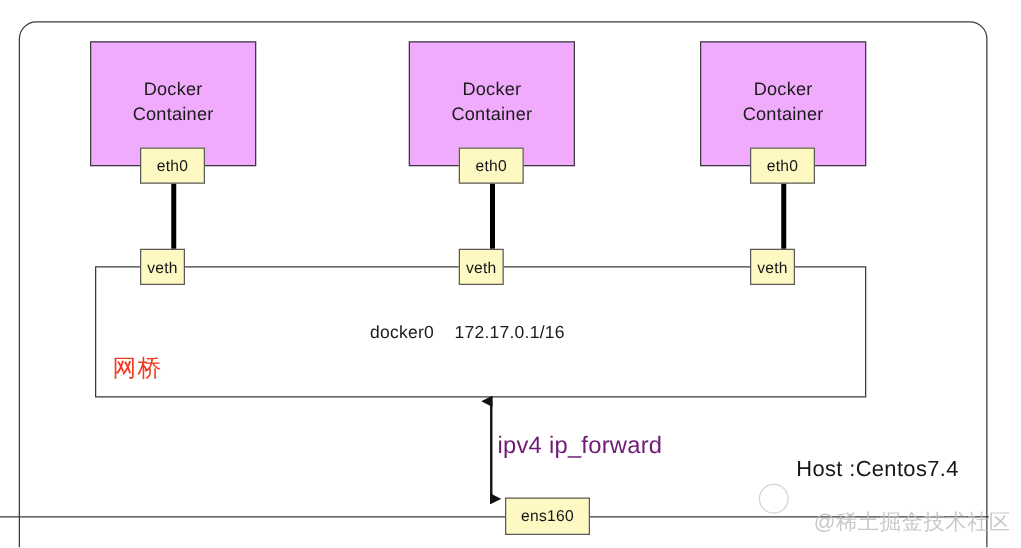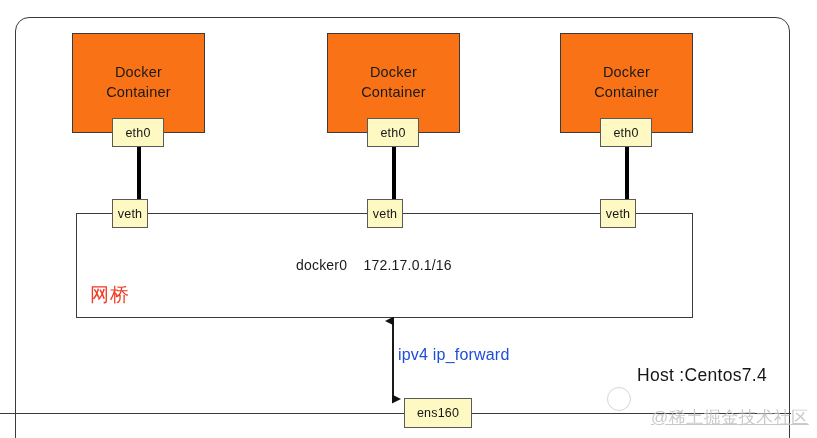--- a/index.html
+++ b/index.html
@@ -32,21 +32,21 @@
     background: transparent;
   }
 
   
   .container-box {
     position: absolute;
     width: 133px;
     height: 100px;
     border: 1.4px solid #3b3b3b;
     box-sizing: border-box;
-    background: #f97316;
+    background: #f0abfc;
     display: flex;
     align-items: center;
     justify-content: center;
   }
   .container-label {
     font-size: 14.5px;
     line-height: 1.35;
     color: #1a1a1a;
     text-align: center;
     letter-spacing: 0.2px;
@@ -126,22 +126,22 @@
   .arrow-svg {
     position: absolute;
     left: 384px;
     top: 312px;
     z-index: 5;
   }
   .arrow-label {
     position: absolute;
     left: 398px;
     top: 346px;
-    font-size: 16px;
-    color: #1d4ed8;
+    font-size: 19px;
+    color: #701a75;
     letter-spacing: 0.2px;
     z-index: 5;
   }
 
   
   .host-label {
     position: absolute;
     left: 637px;
     top: 365px;
     font-size: 17.5px;
@@ -179,21 +179,20 @@
     position: absolute;
     left: 651px;
     top: 406px;
     font-size: 17px;
     color: #c0c0c0;
     opacity: 0.85;
     letter-spacing: 0.5px;
     white-space: nowrap;
     z-index: 4;
     pointer-events: none;
-    text-decoration: underline;
   }
 </style>
 </head>
 <body>
 
 <div id="canvas">
 
   <div class="host-box"></div>
 
   <div class="container-box" style="left:72px; top:33px;">

